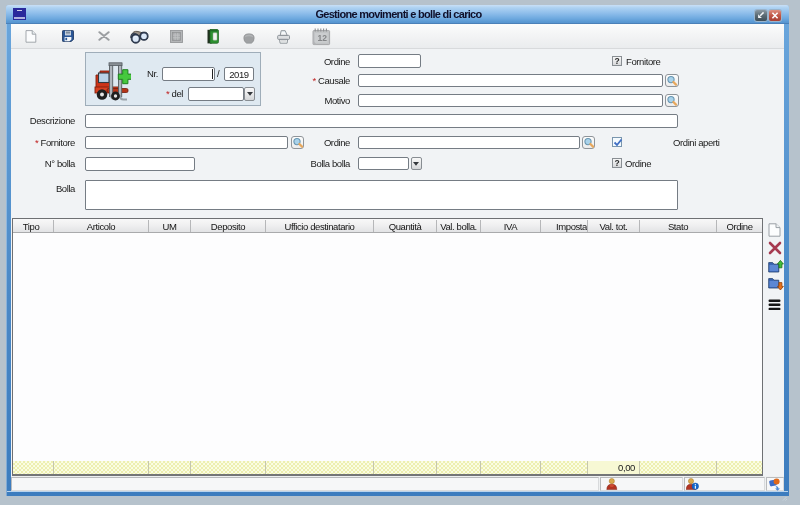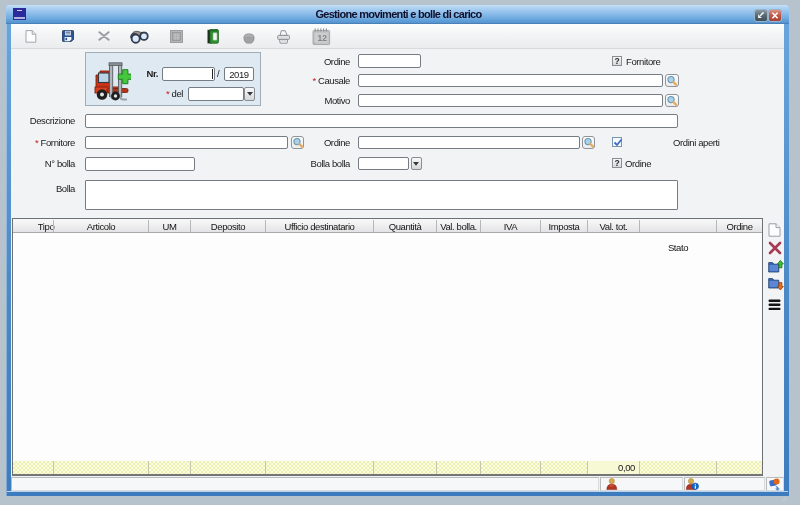--- a/index.html
+++ b/index.html
@@ -141,21 +141,21 @@
     <rect x="24.5" y="1.5" width="3.2" height="33" fill="#b0b6bc" stroke="#565c62" stroke-width="0.9"></rect>
     <rect x="15" y="0.8" width="13" height="2.8" fill="#8a9096" stroke="#565c62" stroke-width="0.8"></rect>
     <path d="M17 33 q0 4 3.5 4 h3.5" fill="none" stroke="#9aa2a8" stroke-width="2.2"></path>
     <path d="M26 33 q0 4.5 3.5 4.5 h3.5" fill="none" stroke="#9aa2a8" stroke-width="2.2"></path>
     <circle cx="8" cy="32.5" r="5.3" fill="#1f1f1f"></circle>
         <circle cx="8" cy="32.5" r="2" fill="#e4e4e4"></circle>
     <circle cx="21.5" cy="34" r="4.4" fill="#1f1f1f"></circle>
         <circle cx="21.5" cy="34" r="1.7" fill="#e4e4e4"></circle>
     <path d="M25.8 12.6 h4.4 v-4.4 h5.2 v4.4 h4.4 v5.2 h-4.4 v4.4 h-5.2 v-4.4 h-4.4 z" fill="#46c83e" stroke="#1f801f" stroke-width="1" transform="translate(-1.5,-0.5)"></path>
   </svg></div>
-  <div class="abs lbl r" style="left:120px; top:67px; width:38px;font-weight:bold;">Nr.</div>
+  <div class="abs lbl r" style="left:120px; top:67px; width:38px;">Nr.</div>
   <div class="abs inp" style="left:162px; top:67px; width:53px; height:14px;"></div>
   <div class="abs" style="left:212px; top:69px; width:1px; height:10px; background:#222;"></div>
   <div class="abs lbl" style="left:217px; top:67px;">/</div>
   <div class="abs inp" style="left:224px; top:67px; width:30px; height:14px; text-align:center; line-height:13px;">2019</div>
   <div class="abs lbl r" style="left:130px; top:87px; width:53px;"><span class="ast">*</span> del</div>
   <div class="abs inp" style="left:188px; top:87px; width:56px; height:14px;"></div>
   <div class="abs combo-btn" style="left:244px; top:87px; width:11px; height:14px;">
       <svg width="6" height="4" viewBox="0 0 6 4">
         <path d="M0 0 H6 L3 3.8 Z" fill="#34383c"></path>
       </svg>
@@ -220,41 +220,41 @@
       </svg>
     </div>
   <div class="abs chk" style="left:612px; top:158px;">?</div>
   <div class="abs lbl" style="left:625px; top:157px;">Ordine</div>
 
   <div class="abs lbl r" style="left:15px; top:182px; width:60px;">Bolla</div>
   <div class="abs inp" style="left:85px; top:180px; width:593px; height:30px; border-radius:1px;"></div>
 
   <div id="grid" class="abs"></div>
   <div id="ghead" class="abs"></div>
-  <div class="abs ghl" style="left:26px; width:40px;">Tipo</div>
+  <div class="abs ghl" style="left:11px; width:40px;">Tipo</div>
   <div class="abs gsep" style="left:53px;"></div>
   <div class="abs ghl" style="left:54px; width:94px;">Articolo</div>
   <div class="abs gsep" style="left:148px;"></div>
   <div class="abs ghl" style="left:149px; width:41px;">UM</div>
   <div class="abs gsep" style="left:190px;"></div>
   <div class="abs ghl" style="left:191px; width:74px;">Deposito</div>
   <div class="abs gsep" style="left:265px;"></div>
   <div class="abs ghl" style="left:266px; width:107px;">Ufficio destinatario</div>
   <div class="abs gsep" style="left:373px;"></div>
   <div class="abs ghl" style="left:374px; width:62px;">Quantità</div>
   <div class="abs gsep" style="left:436px;"></div>
   <div class="abs ghl" style="left:437px; width:43px;">Val. bolla.</div>
   <div class="abs gsep" style="left:480px;"></div>
   <div class="abs ghl" style="left:481px; width:59px;">IVA</div>
   <div class="abs gsep" style="left:540px;"></div>
-  <div class="abs ghl" style="left:541px; width:46px;">Imposta</div>
+  <div class="abs ghl" style="left:541px; width:46px;text-align:right;">Imposta</div>
   <div class="abs gsep" style="left:587px;"></div>
   <div class="abs ghl" style="left:588px; width:51px;">Val. tot.</div>
   <div class="abs gsep" style="left:639px;"></div>
-  <div class="abs ghl" style="left:640px; width:76px;margin-top:21px;">Stato</div>
+  <div class="abs ghl" style="left:640px; width:76px;">Stato</div>
   <div class="abs gsep" style="left:716px;"></div>
   <div class="abs ghl" style="left:717px; width:45px;">Ordine</div>
 
   <div id="totrow" class="abs"></div>
   <div class="abs tsep" style="left:53px;"></div>
   <div class="abs tsep" style="left:148px;"></div>
   <div class="abs tsep" style="left:190px;"></div>
   <div class="abs tsep" style="left:265px;"></div>
   <div class="abs tsep" style="left:373px;"></div>
   <div class="abs tsep" style="left:436px;"></div>

